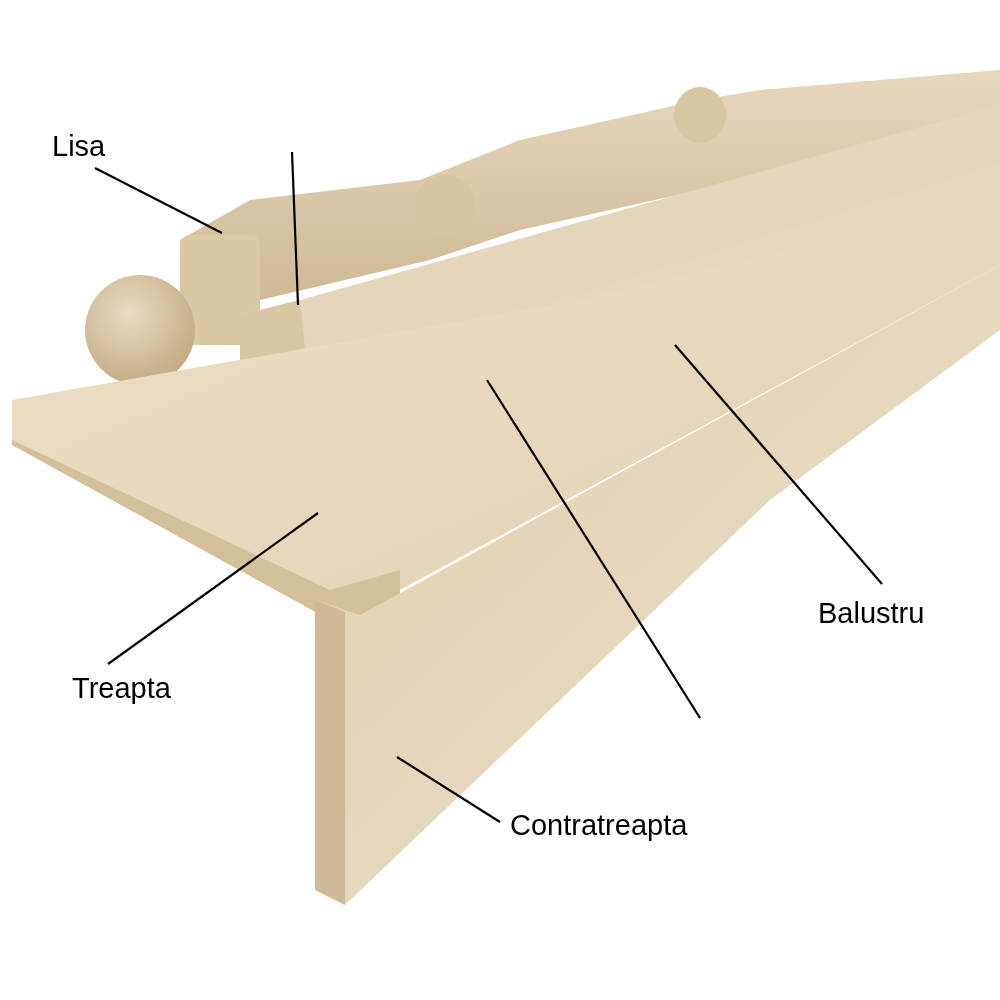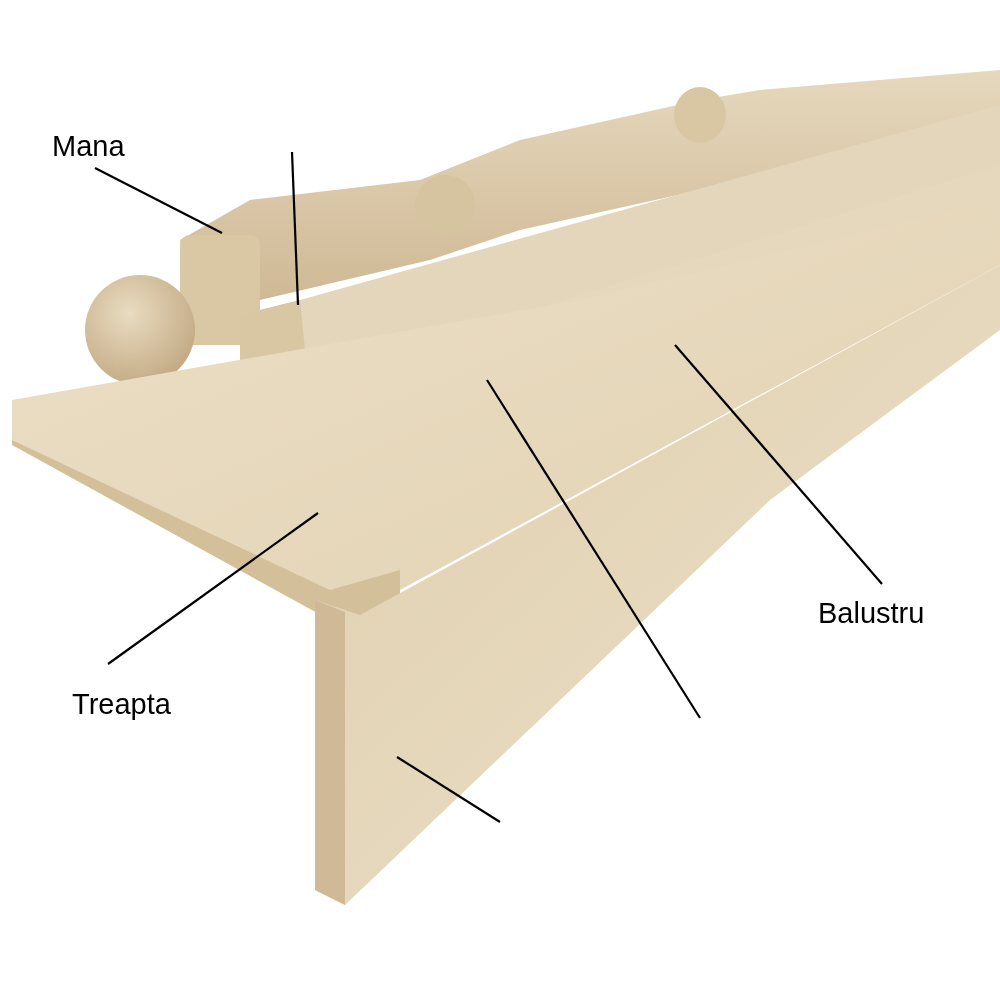--- a/index.html
+++ b/index.html
@@ -71,16 +71,17 @@
     <g stroke="#000" stroke-width="2.2" fill="none">
       <line x1="95" y1="168" x2="222" y2="233"></line>
       <line x1="292" y1="152" x2="298" y2="305"></line>
       <line x1="675" y1="345" x2="882" y2="584"></line>
       <line x1="318" y1="513" x2="108" y2="664"></line>
       <line x1="487" y1="380" x2="700" y2="718"></line>
       <line x1="397" y1="757" x2="500" y2="822"></line>
     </g>
   </svg>
 
-  <div class="label" style="left:52px;top:132px;">Mana</div>
+  <div class="label" style="left:52px;top:132px;">Lisa</div>
   <div class="label" style="left:818px;top:599px;">Balustru</div>
-  <div class="label" style="left:72px;top:690px;">Treapta</div>
+  <div class="label" style="left:72px;top:674px;">Treapta</div>
+  <div class="label" style="left:510px;top:811px;">Contratreapta</div>
 </div>
 
 </body></html>

